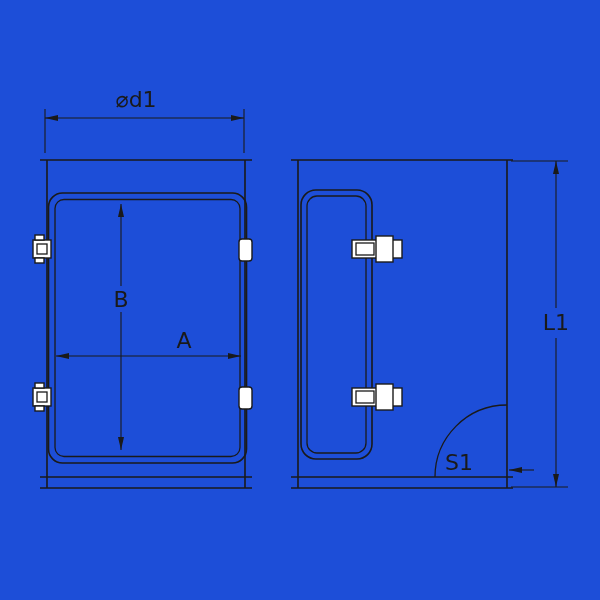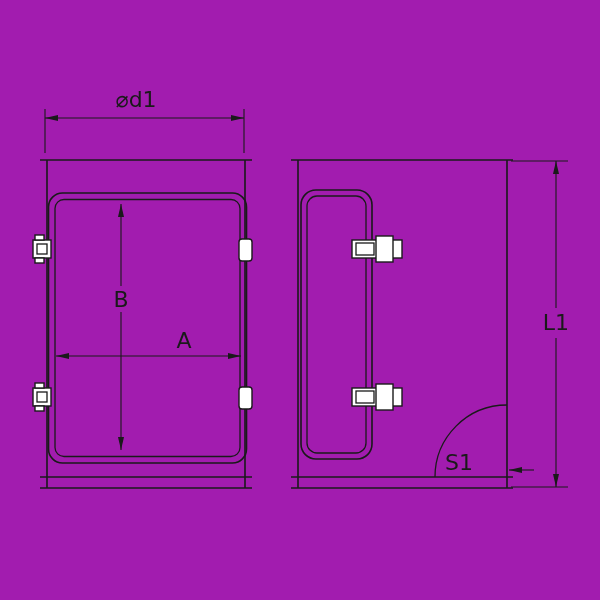--- a/index.html
+++ b/index.html
@@ -5,21 +5,21 @@
   html, body {
     margin: 0;
     padding: 0;
     background: #ffffff;
     font-family: "DejaVu Sans", sans-serif;
   }
   .canvas {
     position: relative;
     width: 600px;
     height: 600px;
-    background: #a21caf;
+    background: #1d4ed8;
     overflow: hidden;
   }
   svg { display: block; }
   .ol  { stroke: #1a1a1a; stroke-width: 1.6; fill: none; stroke-linecap: butt; }
   .thin{ stroke: #1a1a1a; stroke-width: 1.3; fill: none; }
   .dim { stroke: #1a1a1a; stroke-width: 1.1; fill: none; }
   .wfill { fill: #ffffff; stroke: #1a1a1a; stroke-width: 1.4; }
   text.dimlabel {
     font-family: "DejaVu Sans", sans-serif;
     font-size: 22px;

